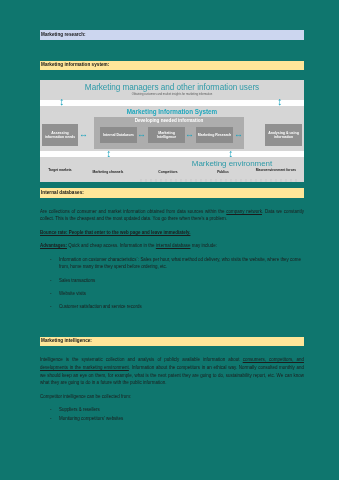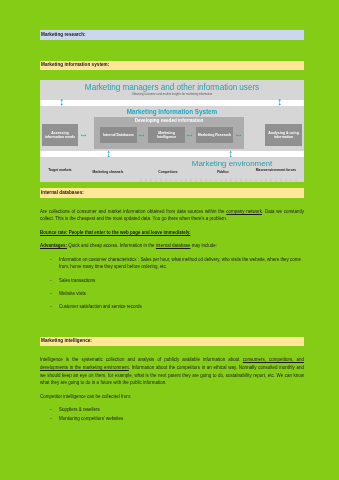--- a/index.html
+++ b/index.html
@@ -13,21 +13,21 @@
     font-family: "Liberation Sans", sans-serif;
     color: #1a1a1a;
     overflow: hidden;
     position: relative;
   }
   .page {
     position: absolute;
     left: 0; top: 0;
     width: 339px;
     height: 480px;
-    background: #84cc16;
+    background: #0f766e;
     padding: 0;
     box-sizing: border-box;
   }
   .content {
     position: absolute;
     left: 40px;
     top: 30px;
     width: 264px;
   }
 

